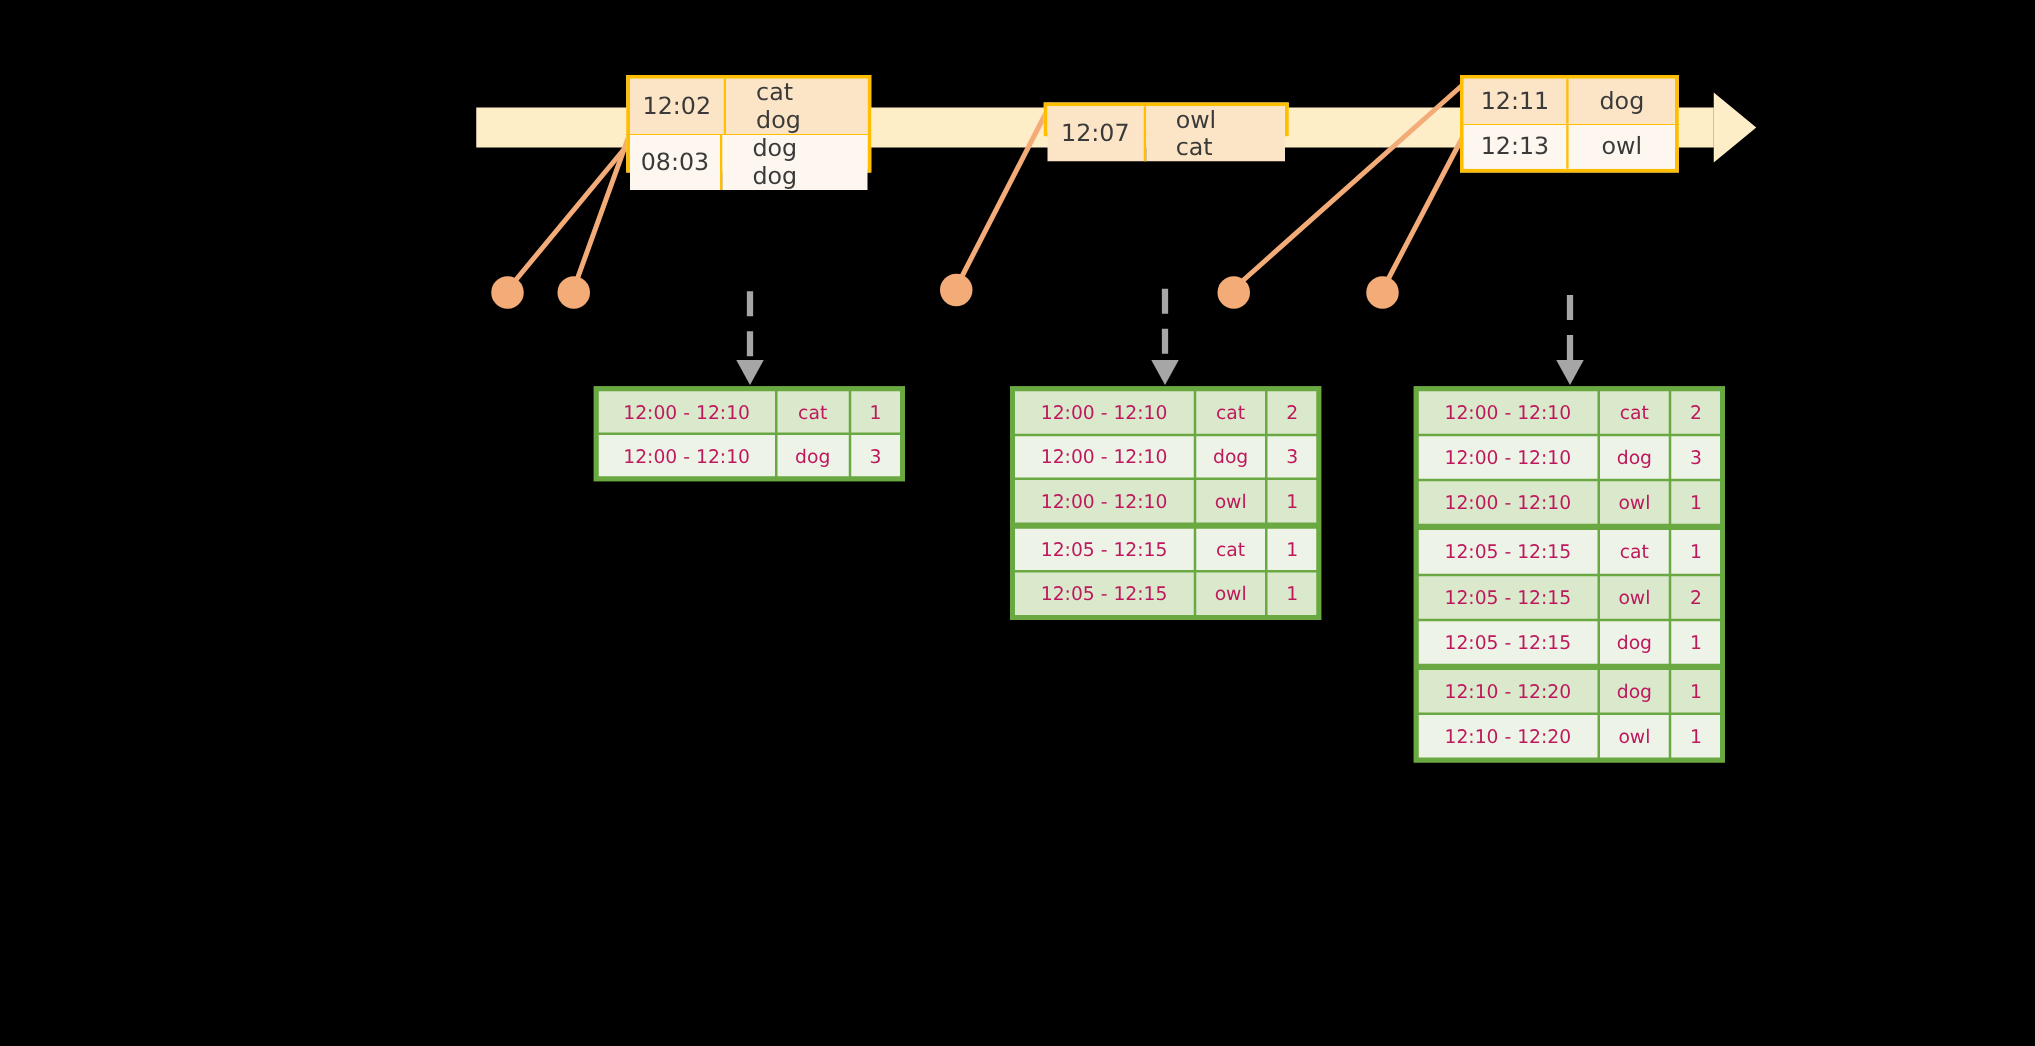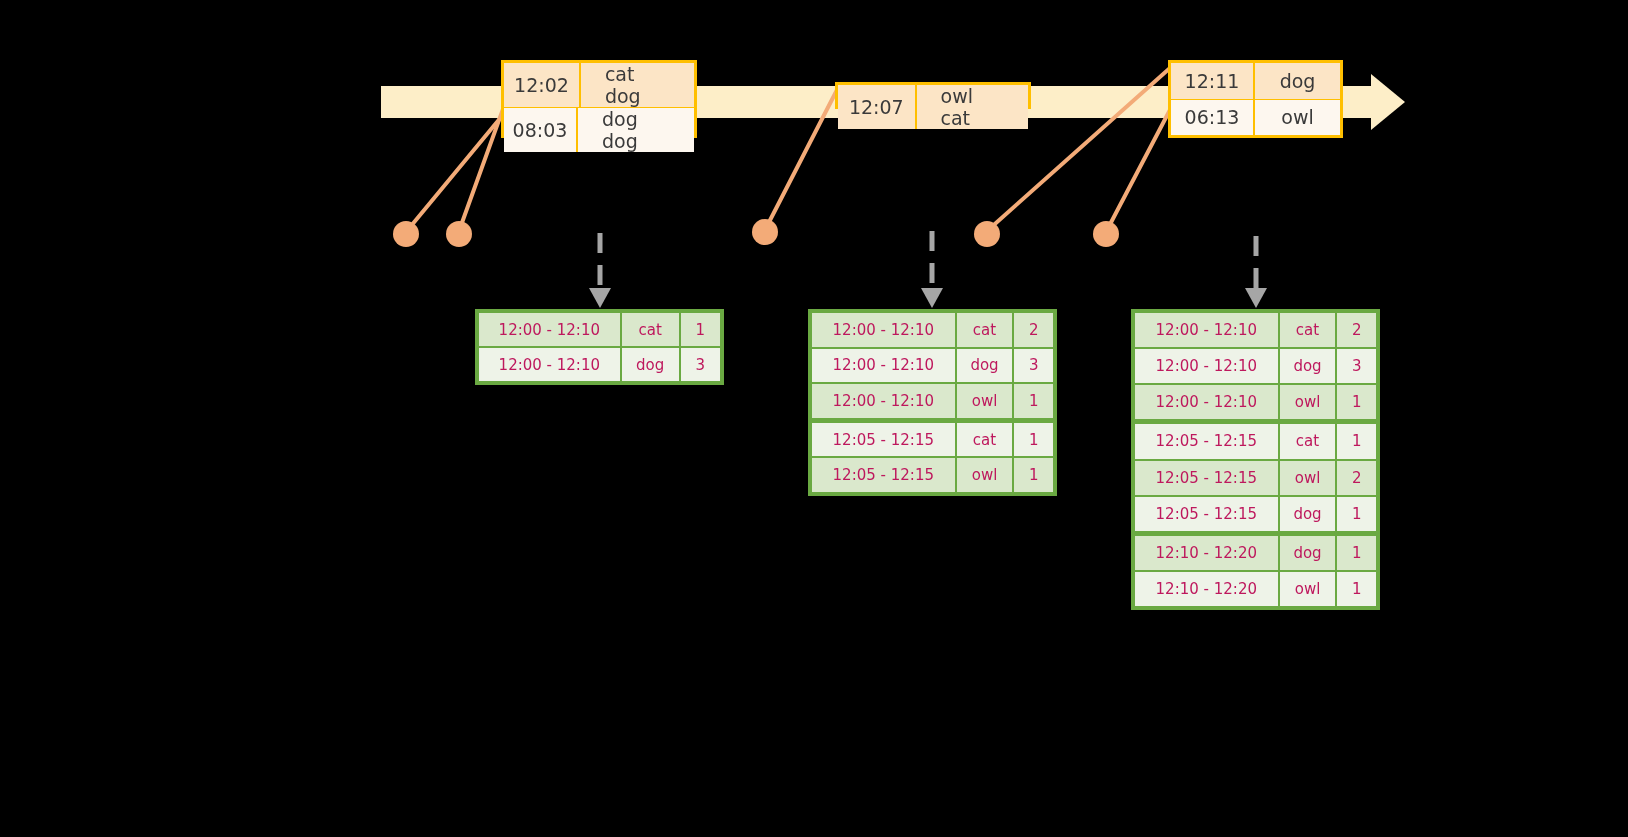--- a/index.html
+++ b/index.html
@@ -167,21 +167,21 @@
       <div class="ev-val">owl cat</div>
     </div>
   </div>
 
   <div class="event-box" style="left:1168px; top:60px; width:175px; height:78px;">
     <div class="event-row shade">
       <div class="ev-time">12:11</div>
       <div class="ev-val">dog</div>
     </div>
     <div class="event-row">
-      <div class="ev-time">06:13</div>
+      <div class="ev-time">12:13</div>
       <div class="ev-val">owl</div>
     </div>
   </div>
 
   <div class="result-table t1" style="left:475px; top:309px; width:249px; height:76px;">
     <div class="res-row odd">
       <div class="res-win">12:00 - 12:10</div>
       <div class="res-key">cat</div>
       <div class="res-cnt">1</div>
     </div>

